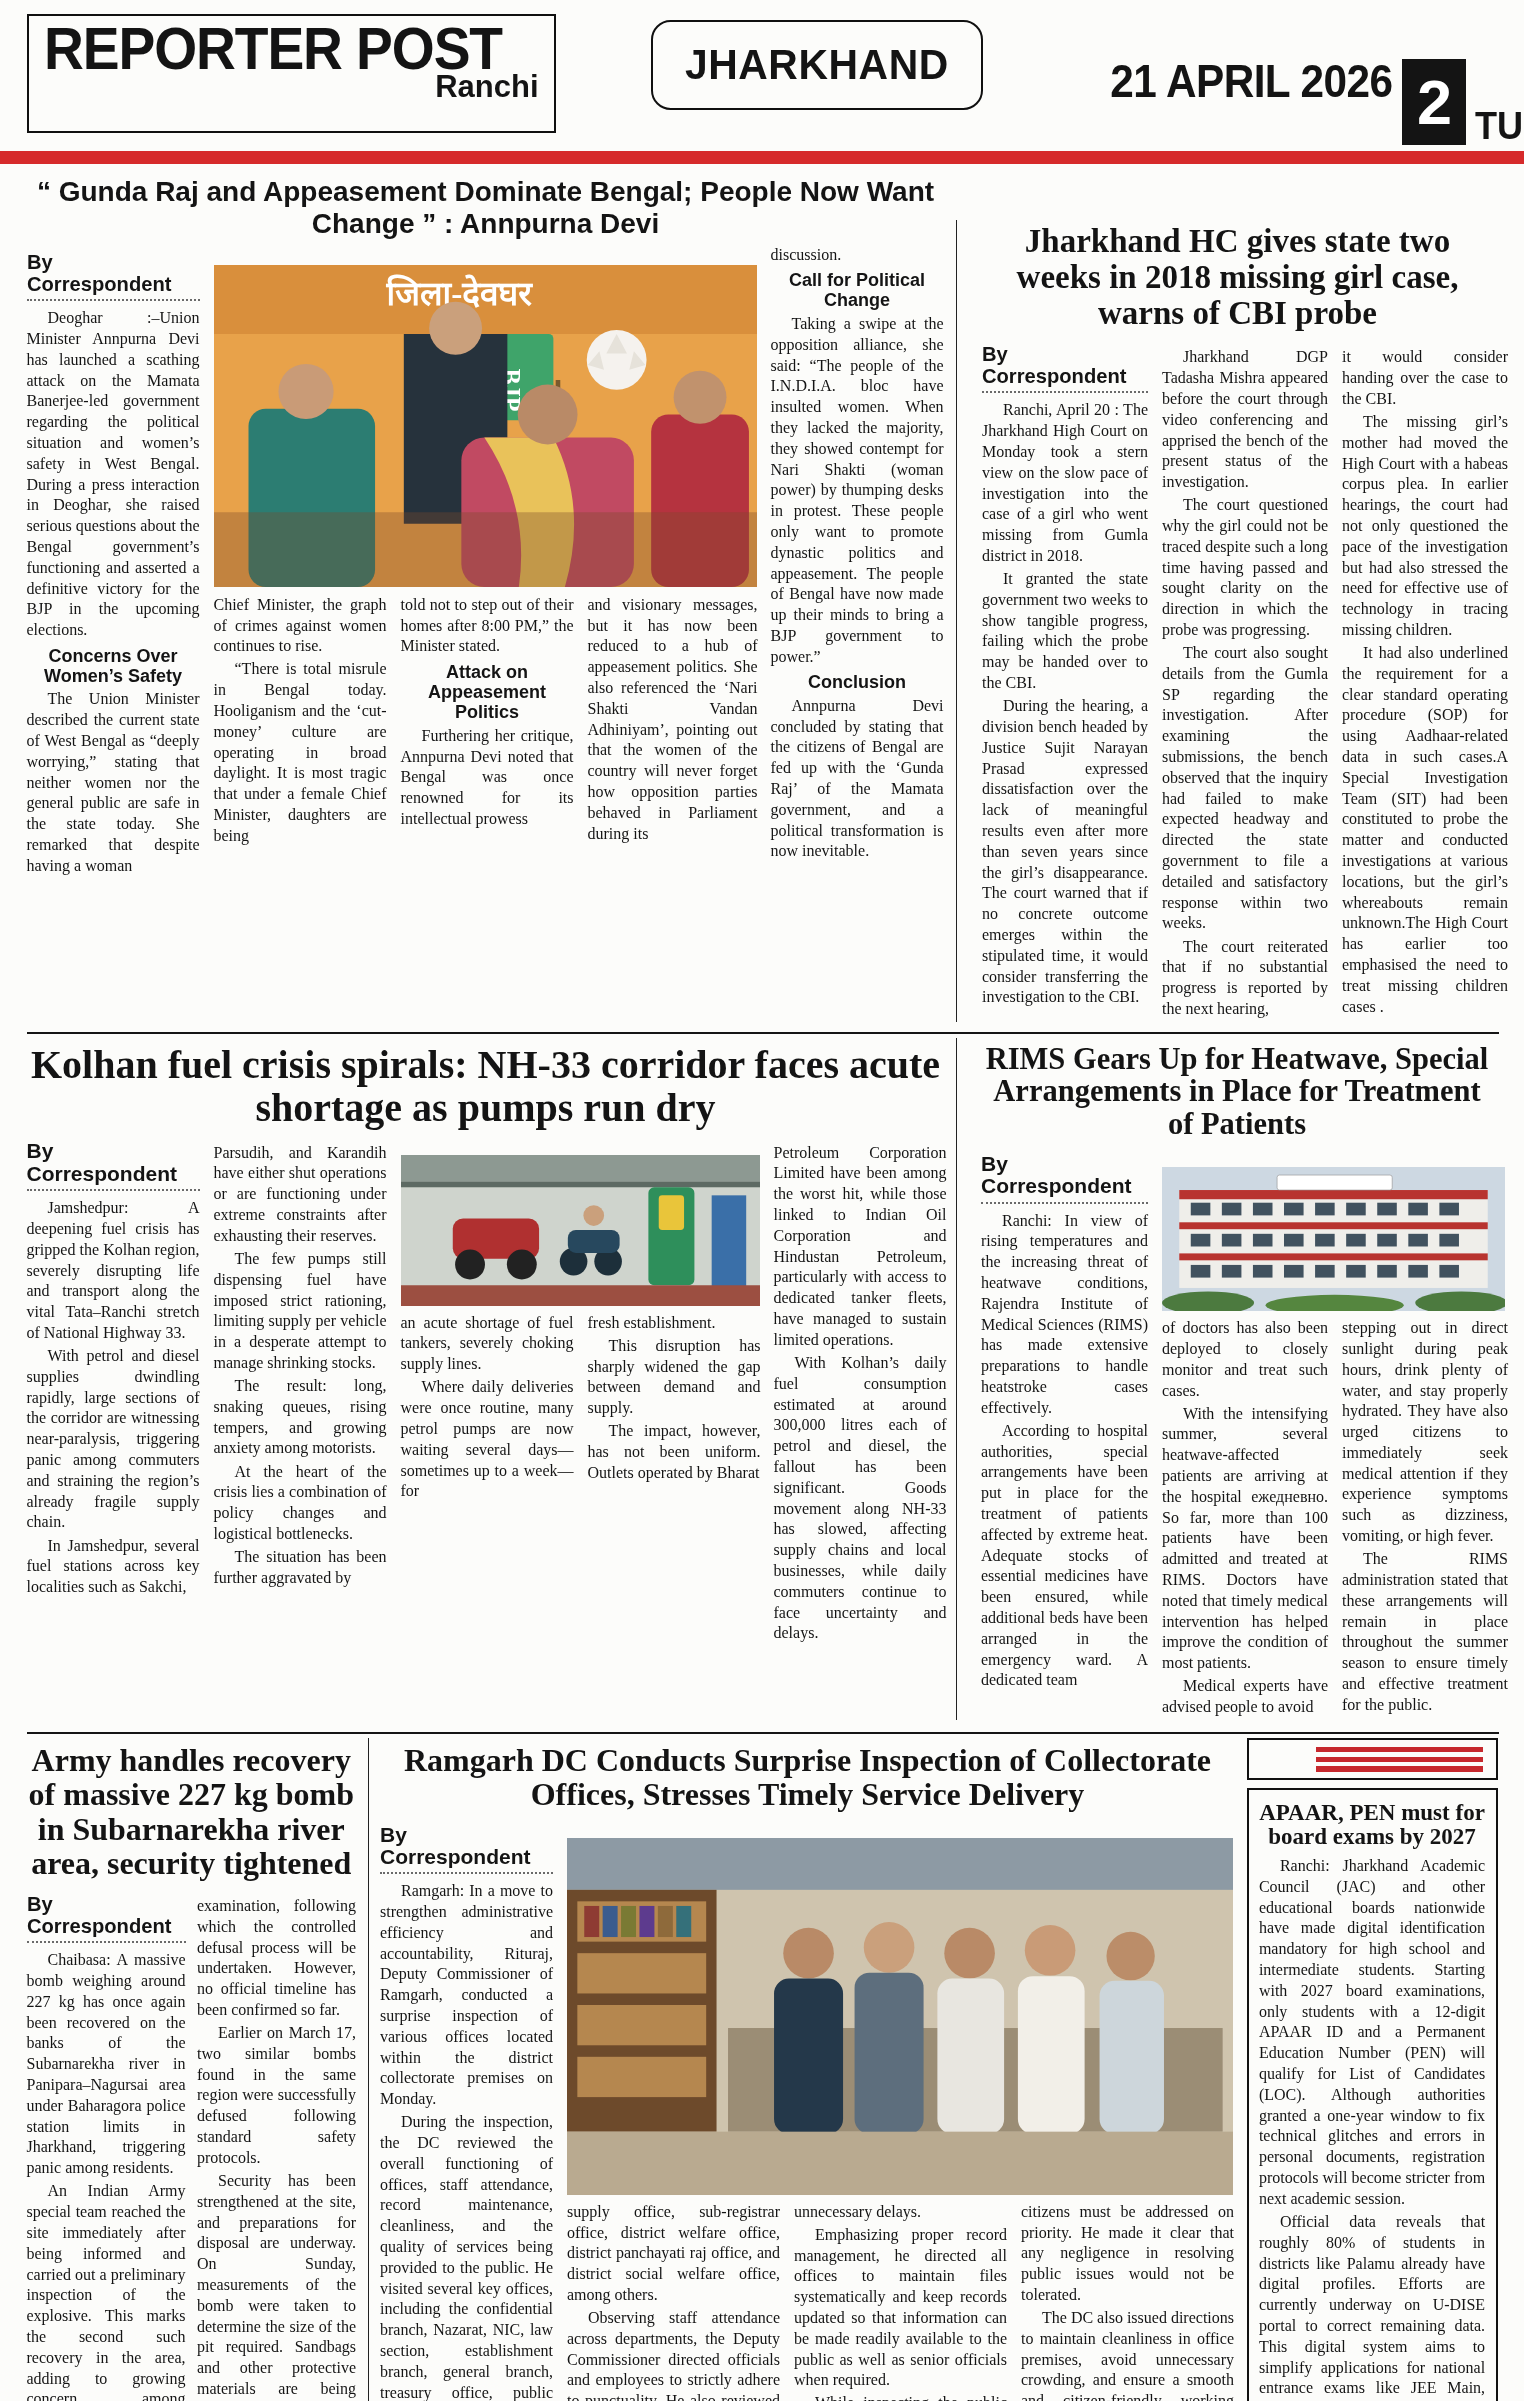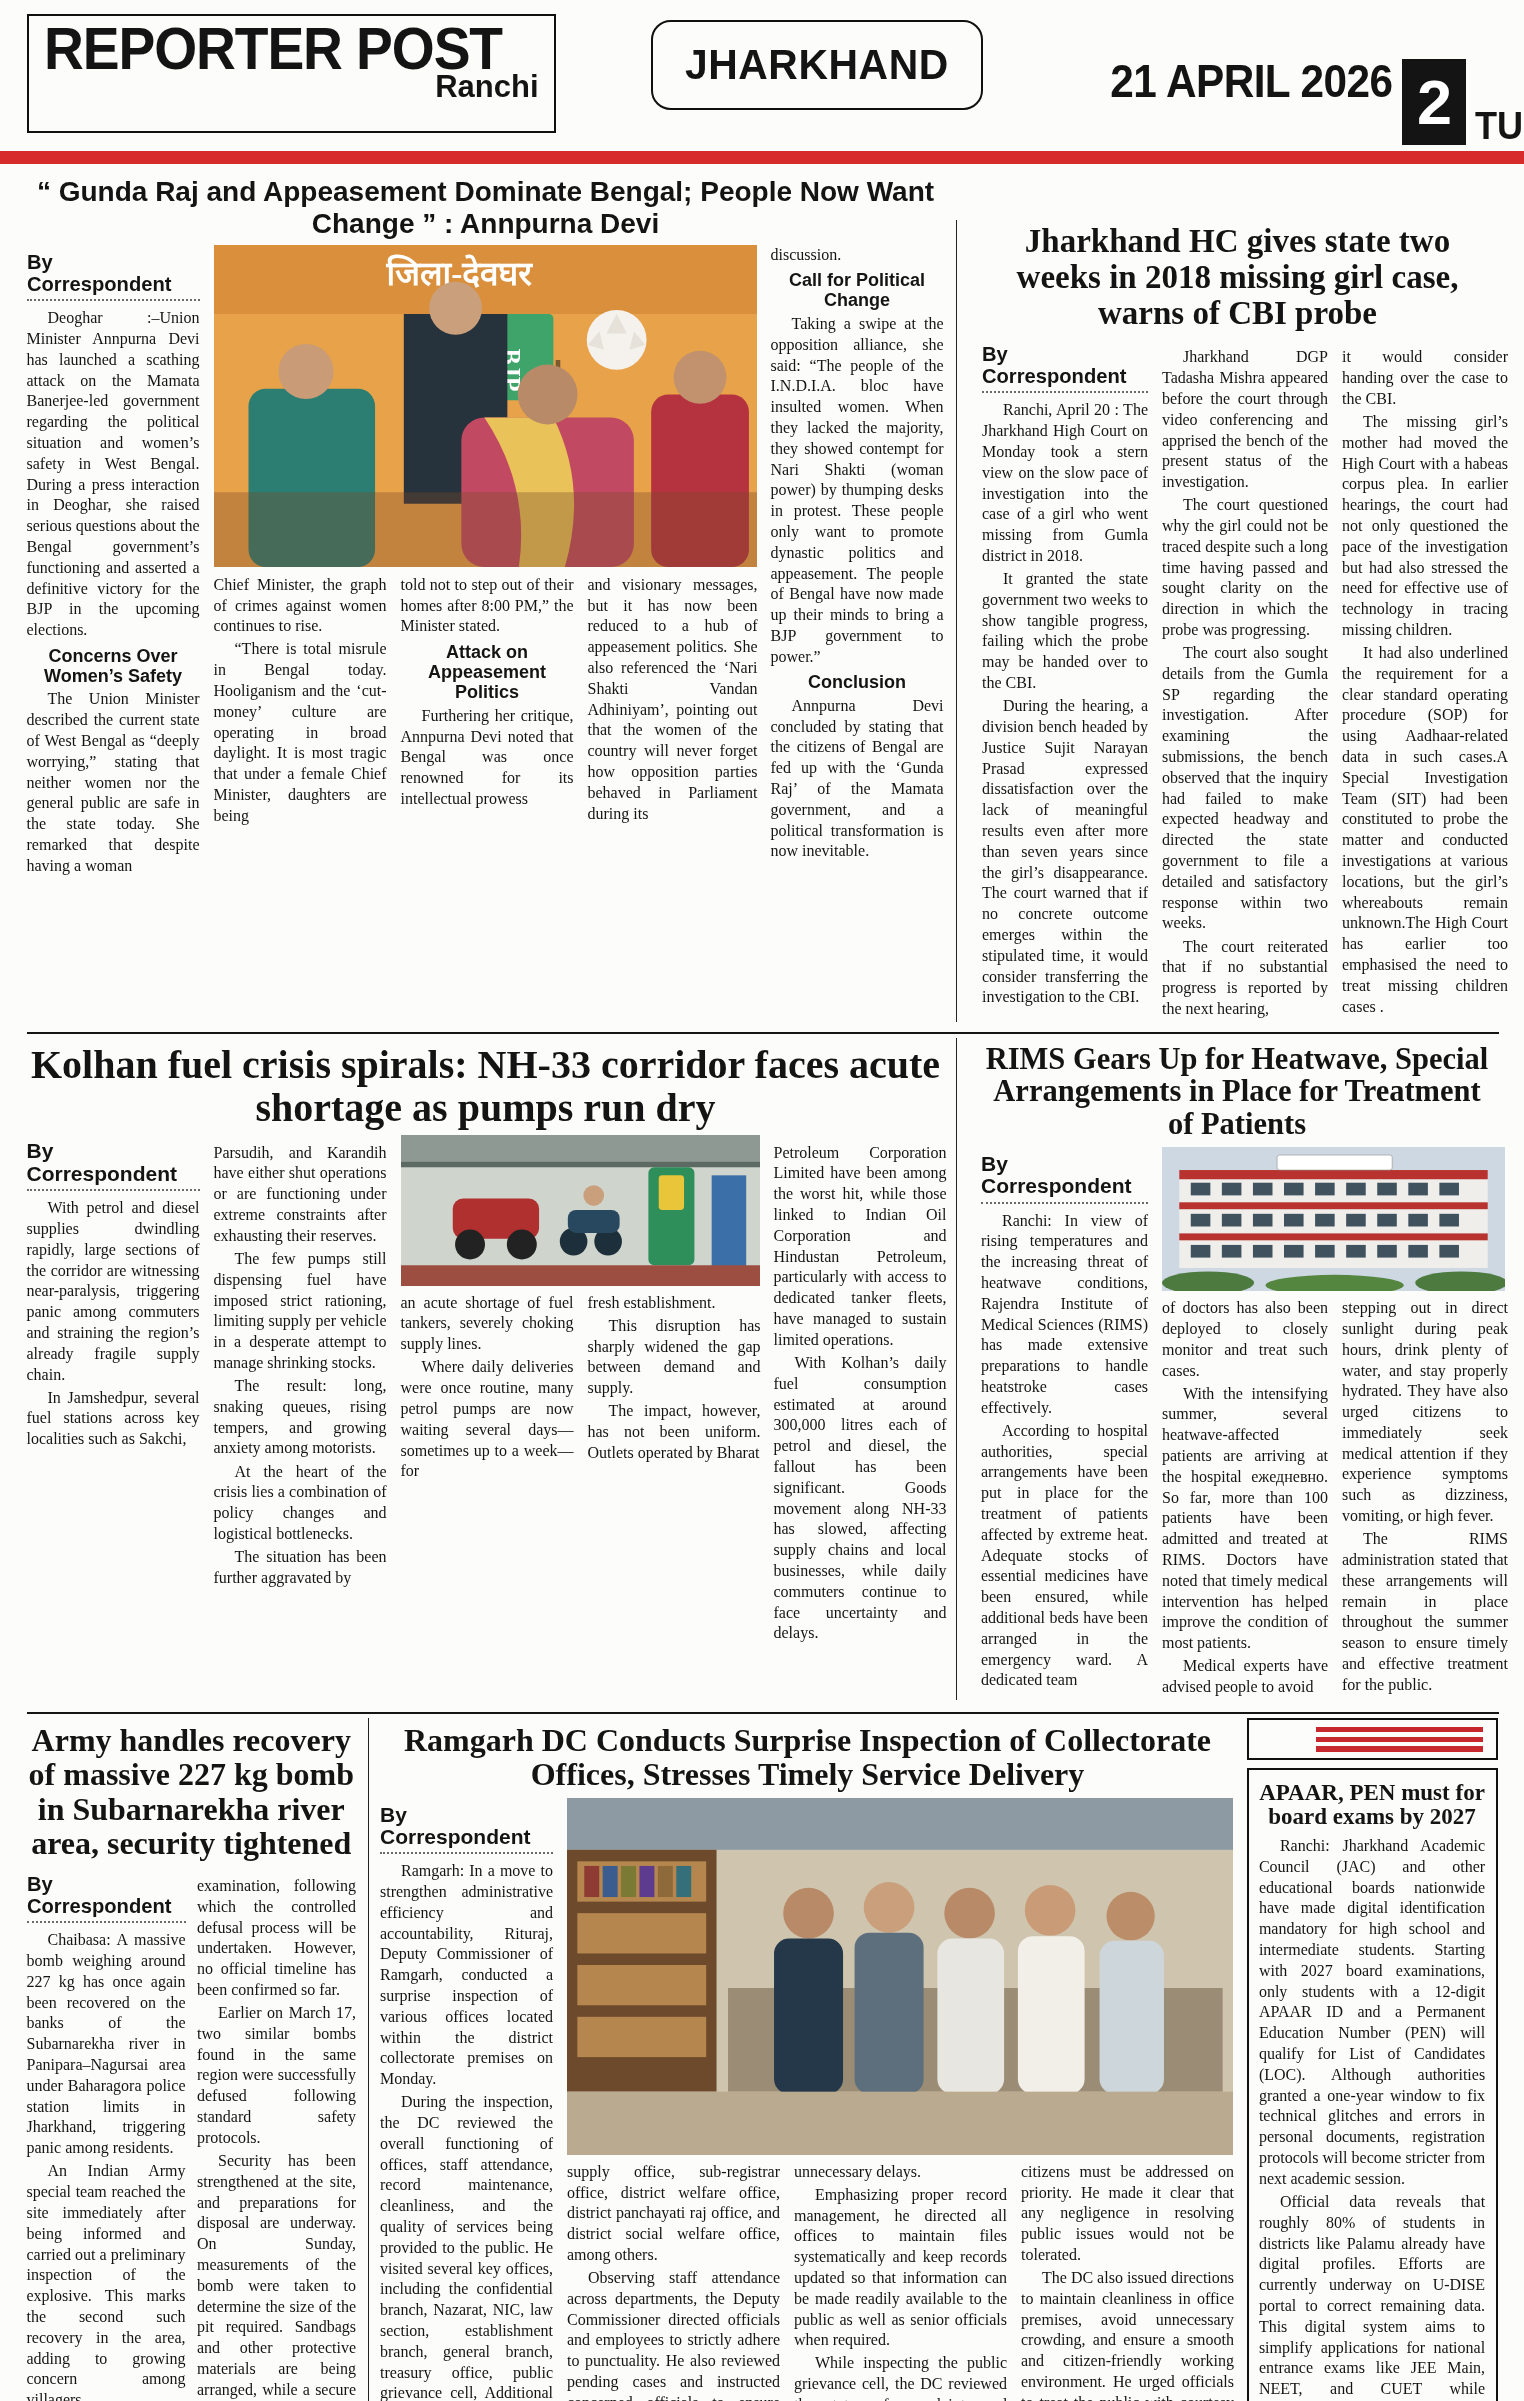--- a/index.html
+++ b/index.html
@@ -26,21 +26,21 @@
   .byline{font-family:"Liberation Sans",sans-serif;font-weight:bold;font-size:21px;line-height:1.05;padding:5.8px 0 4.6px;}
   .byline.heavy{transform:scaleX(.96);transform-origin:left;}
   .dotted{border-bottom:2.3px dotted #6a6a6a;margin-bottom:7px;}
   .para{font-size:16px;line-height:1.30;text-align:justify;text-indent:21px;margin:0 0 2.3px;}
   .para.noind{text-indent:0;}
   .subhead{font-family:"Liberation Sans",sans-serif;font-weight:bold;font-size:18px;line-height:1.12;text-align:center;margin:4.6px 0 3.5px;}
   .cols{display:flex;gap:14px;}
   .col{flex:0 0 auto;}
   .h-serif{font-weight:bold;text-align:center;line-height:1.08;margin:4.6px 0 5.8px;}
   .h-sans{font-family:"Liberation Sans",sans-serif;font-weight:bold;text-align:center;line-height:1.12;margin:4.6px 0 5.8px;}
-  .photo{position:relative;overflow:hidden;background:#bef264;}
+  .photo{position:relative;overflow:hidden;background:#bef264;margin-top:20px;}
   .photo svg{display:block;width:100%;height:100%;}
   
   .row1{display:flex;margin-top:8px;}
   .art-gunda{width:918px;}
   .art-hc{width:537px;border-left:1.7px solid #222;padding-left:25px;box-sizing:border-box;margin-left:11.5px;margin-top:48px;}
   .row2{display:flex;border-top:2.3px solid #151515;margin-top:10.4px;padding-top:3.5px;}
   .art-kolhan{width:918px;}
   .art-rims{width:537px;border-left:1.7px solid #222;padding-left:24px;box-sizing:border-box;margin-left:11.5px;}
   .lower{display:flex;border-top:2.3px solid #151515;margin-top:11.5px;padding-top:4.6px;}
   .left-rail{width:343px;border-right:1.7px solid #222;padding-right:11.5px;box-sizing:border-box;}
@@ -167,20 +167,21 @@
 
   <div class="row2">
 
     <div class="art-kolhan">
       <div class="h-serif" style="font-size:40px;">Kolhan fuel crisis spirals: NH-33 corridor faces acute shortage as pumps run dry</div>
       <div class="cols">
         <div class="col" style="width:173px;">
           <div class="byline">By Correspondent</div>
           <div class="dotted"></div>
           <div>
+              <div class="para">Jamshedpur: A deepening fuel crisis has gripped the Kolhan region, severely disrupting life and transport along the vital Tata–Ranchi stretch of National Highway 33.</div>
               <div class="para">With petrol and diesel supplies dwindling rapidly, large sections of the corridor are witnessing near-paralysis, triggering panic among commuters and straining the region’s already fragile supply chain.</div>
               <div class="para">In Jamshedpur, several fuel stations across key localities such as Sakchi,</div>
             </div>
         </div>
         <div class="col" style="width:173px;padding-top:8px;">
             <div class="para noind">Parsudih, and Karandih have either shut operations or are functioning under extreme constraints after exhausting their reserves.</div>
             <div class="para">The few pumps still dispensing fuel have imposed strict rationing, limiting supply per vehicle in a desperate attempt to manage shrinking stocks.</div>
             <div class="para">The result: long, snaking queues, rising tempers, and growing anxiety among motorists.</div>
             <div class="para">At the heart of the crisis lies a combination of policy changes and logistical bottlenecks.</div>
             <div class="para">The situation has been further aggravated by</div>

